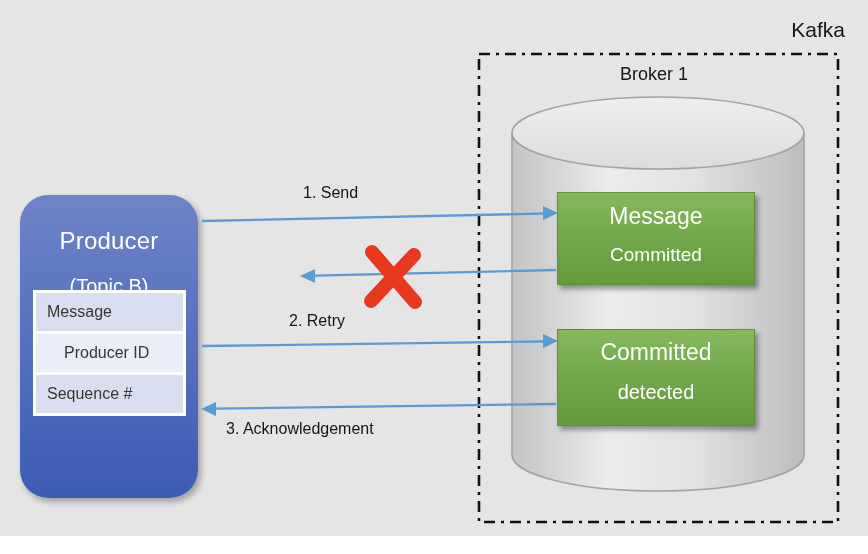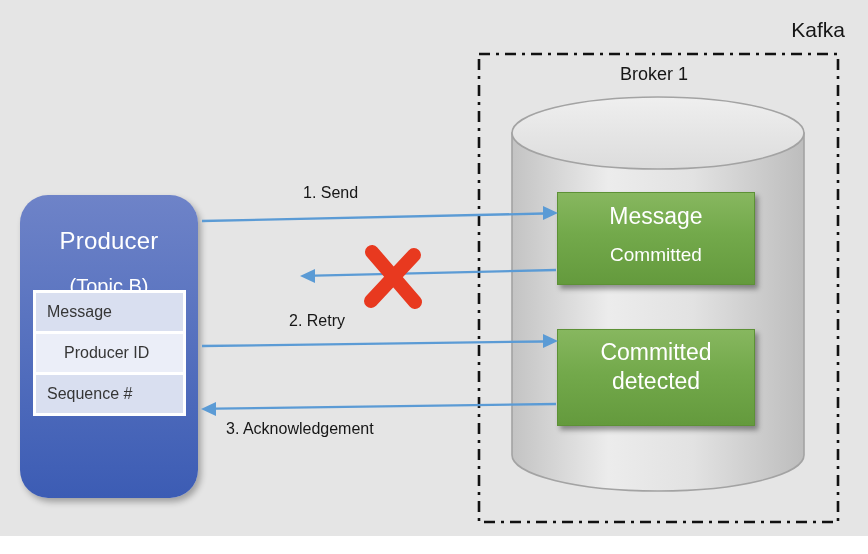--- a/index.html
+++ b/index.html
@@ -47,21 +47,21 @@
     position:absolute;width:198px;color:#fff;text-align:center;
     background:linear-gradient(180deg,#87b75f 0%,#73a94b 45%,#649a3d 100%);
     border:1px solid #5d9136;box-sizing:border-box;
     box-shadow:3px 4px 5px rgba(0,0,0,.38);
   }
   .state-1{left:557px;top:192px;height:93px;}
   .state-2{left:557px;top:329px;height:97px;}
   .state-line-big{font-size:23px;margin-top:10px;}
   .state-line-small{font-size:19px;margin-top:14px;}
   .state-2 .state-line-big{margin-top:9px;}
-  .state-2 .state-line-big2{font-size:23px;margin-top:2px;}
+  .state-2 .state-line-big2{font-size:20px;margin-top:15px;}
 </style>
 </head>
 <body>
 
 <div class="canvas">
 
   <svg class="layer" viewBox="0 0 868 554">
     <defs>
       <linearGradient id="cylBody" x1="0" y1="0" x2="1" y2="0">
         <stop offset="0" stop-color="#c3c3c3"></stop>

